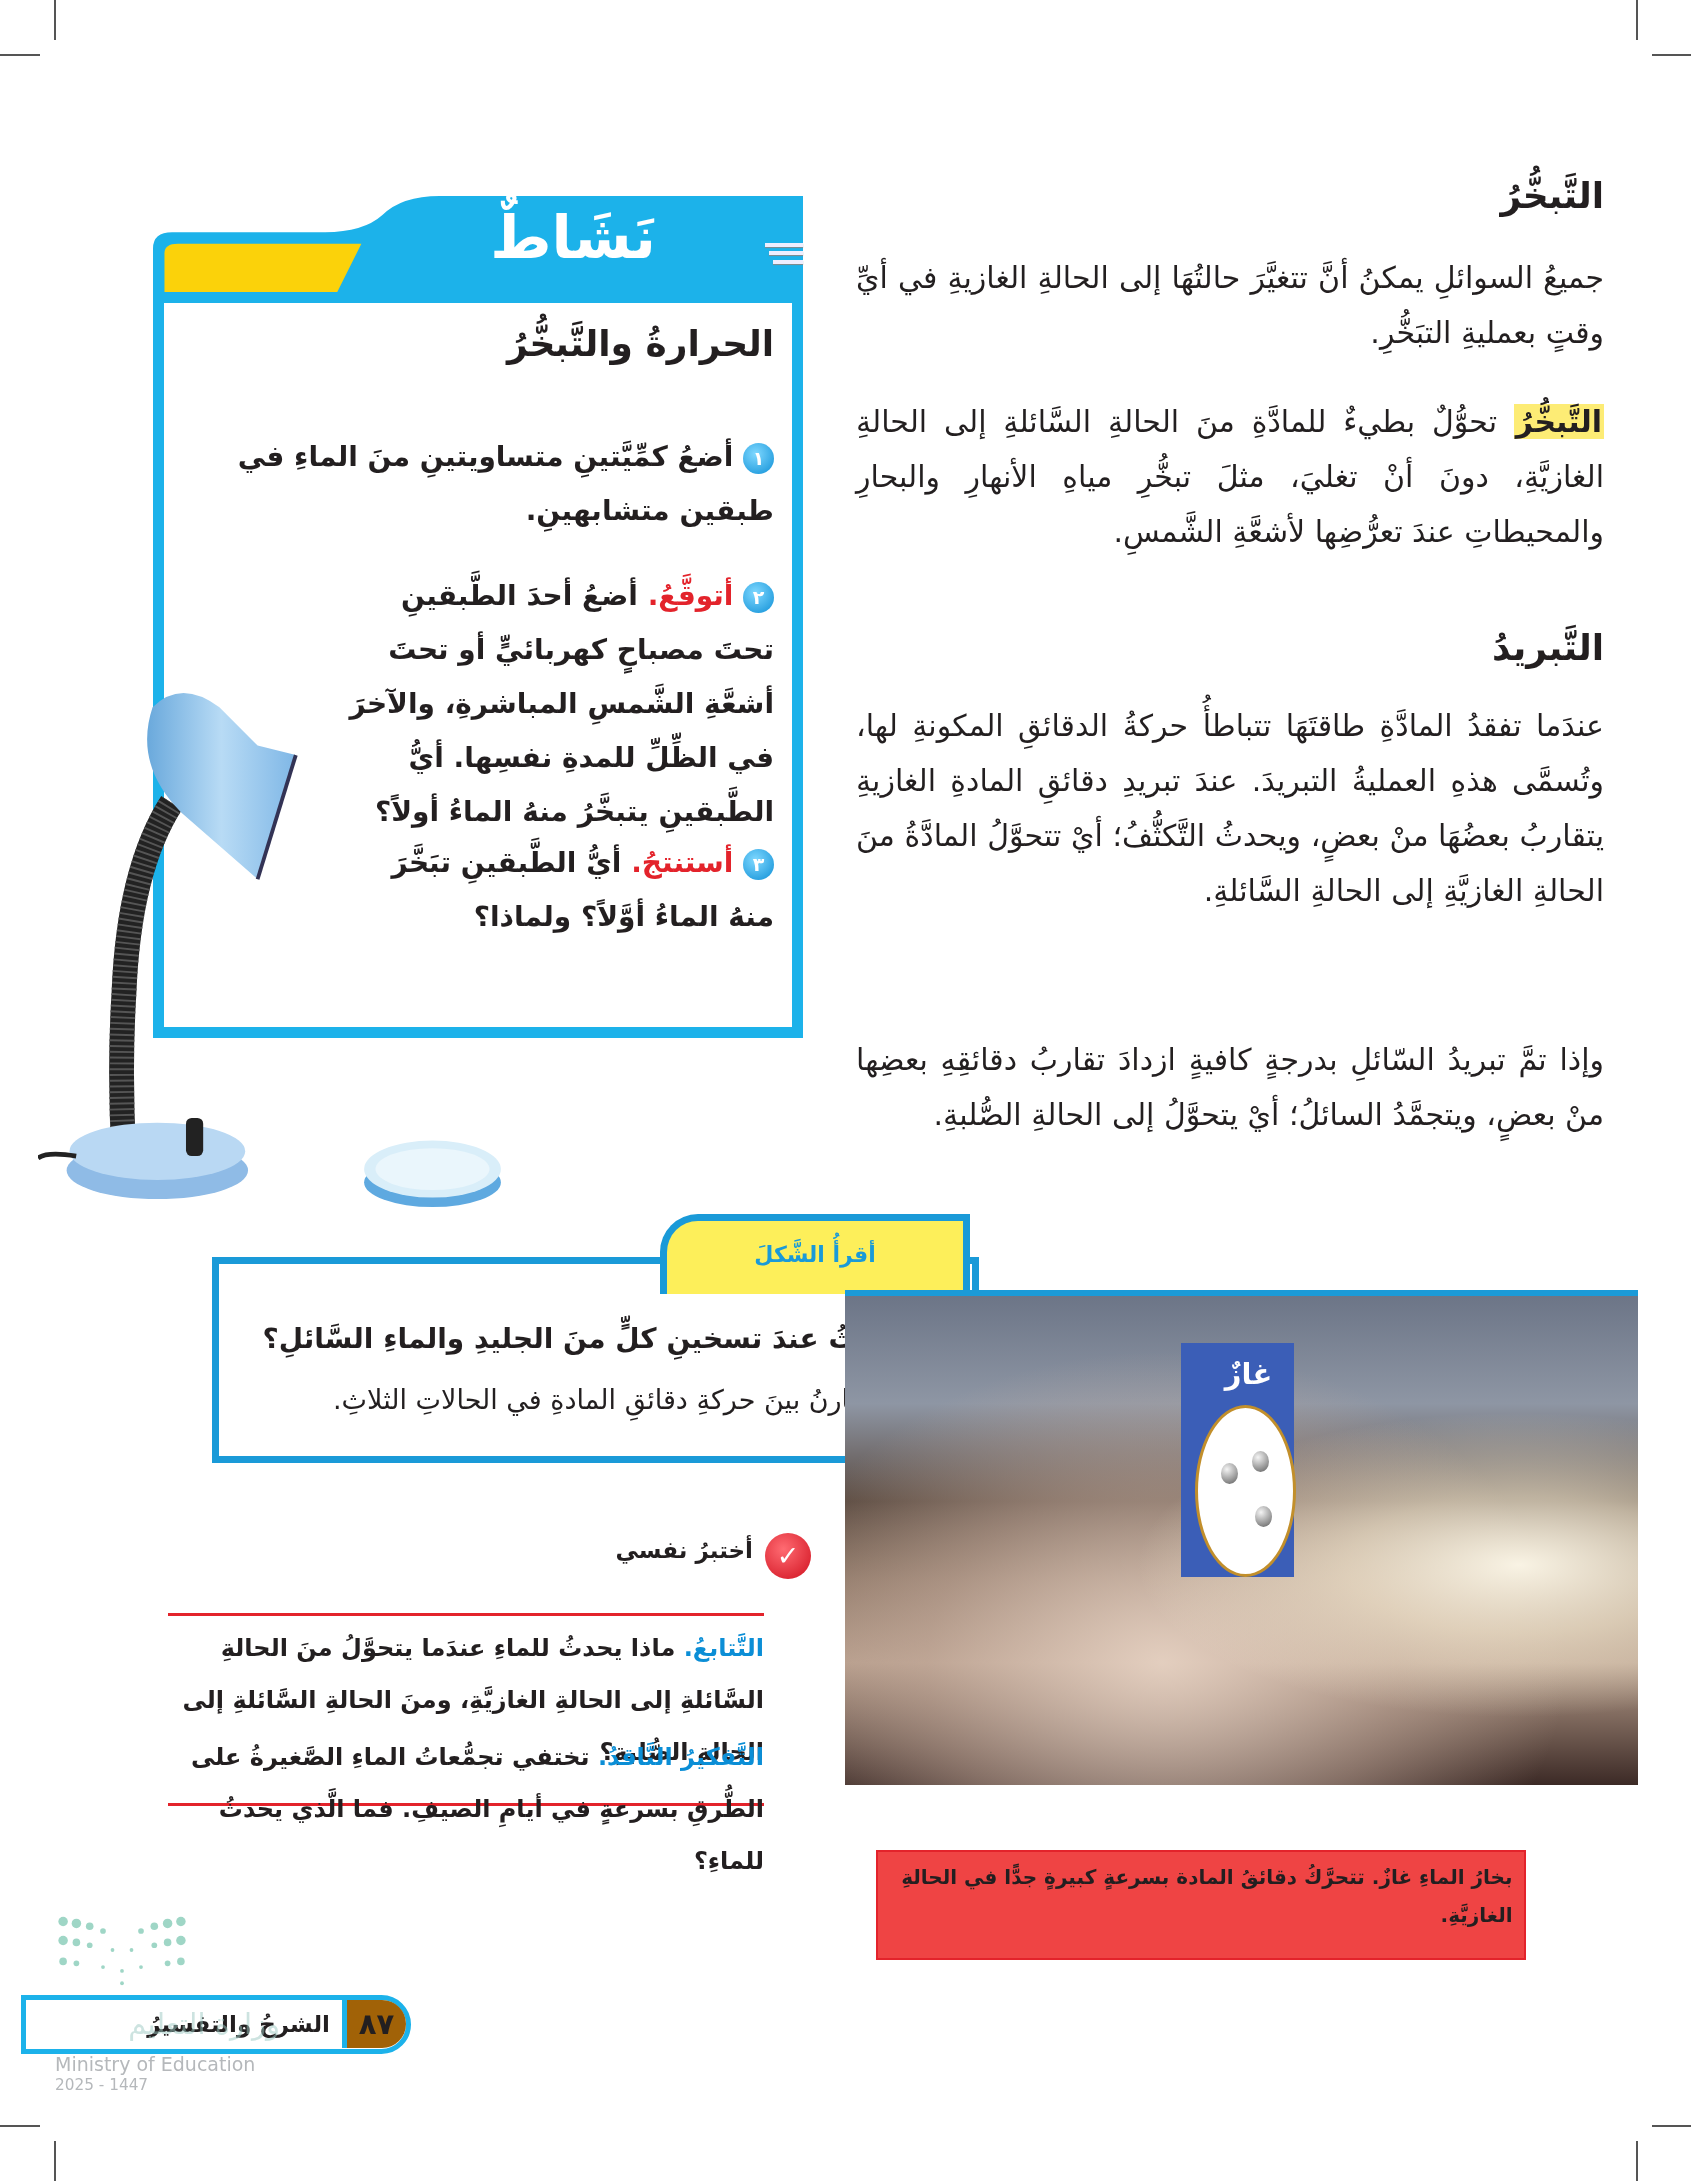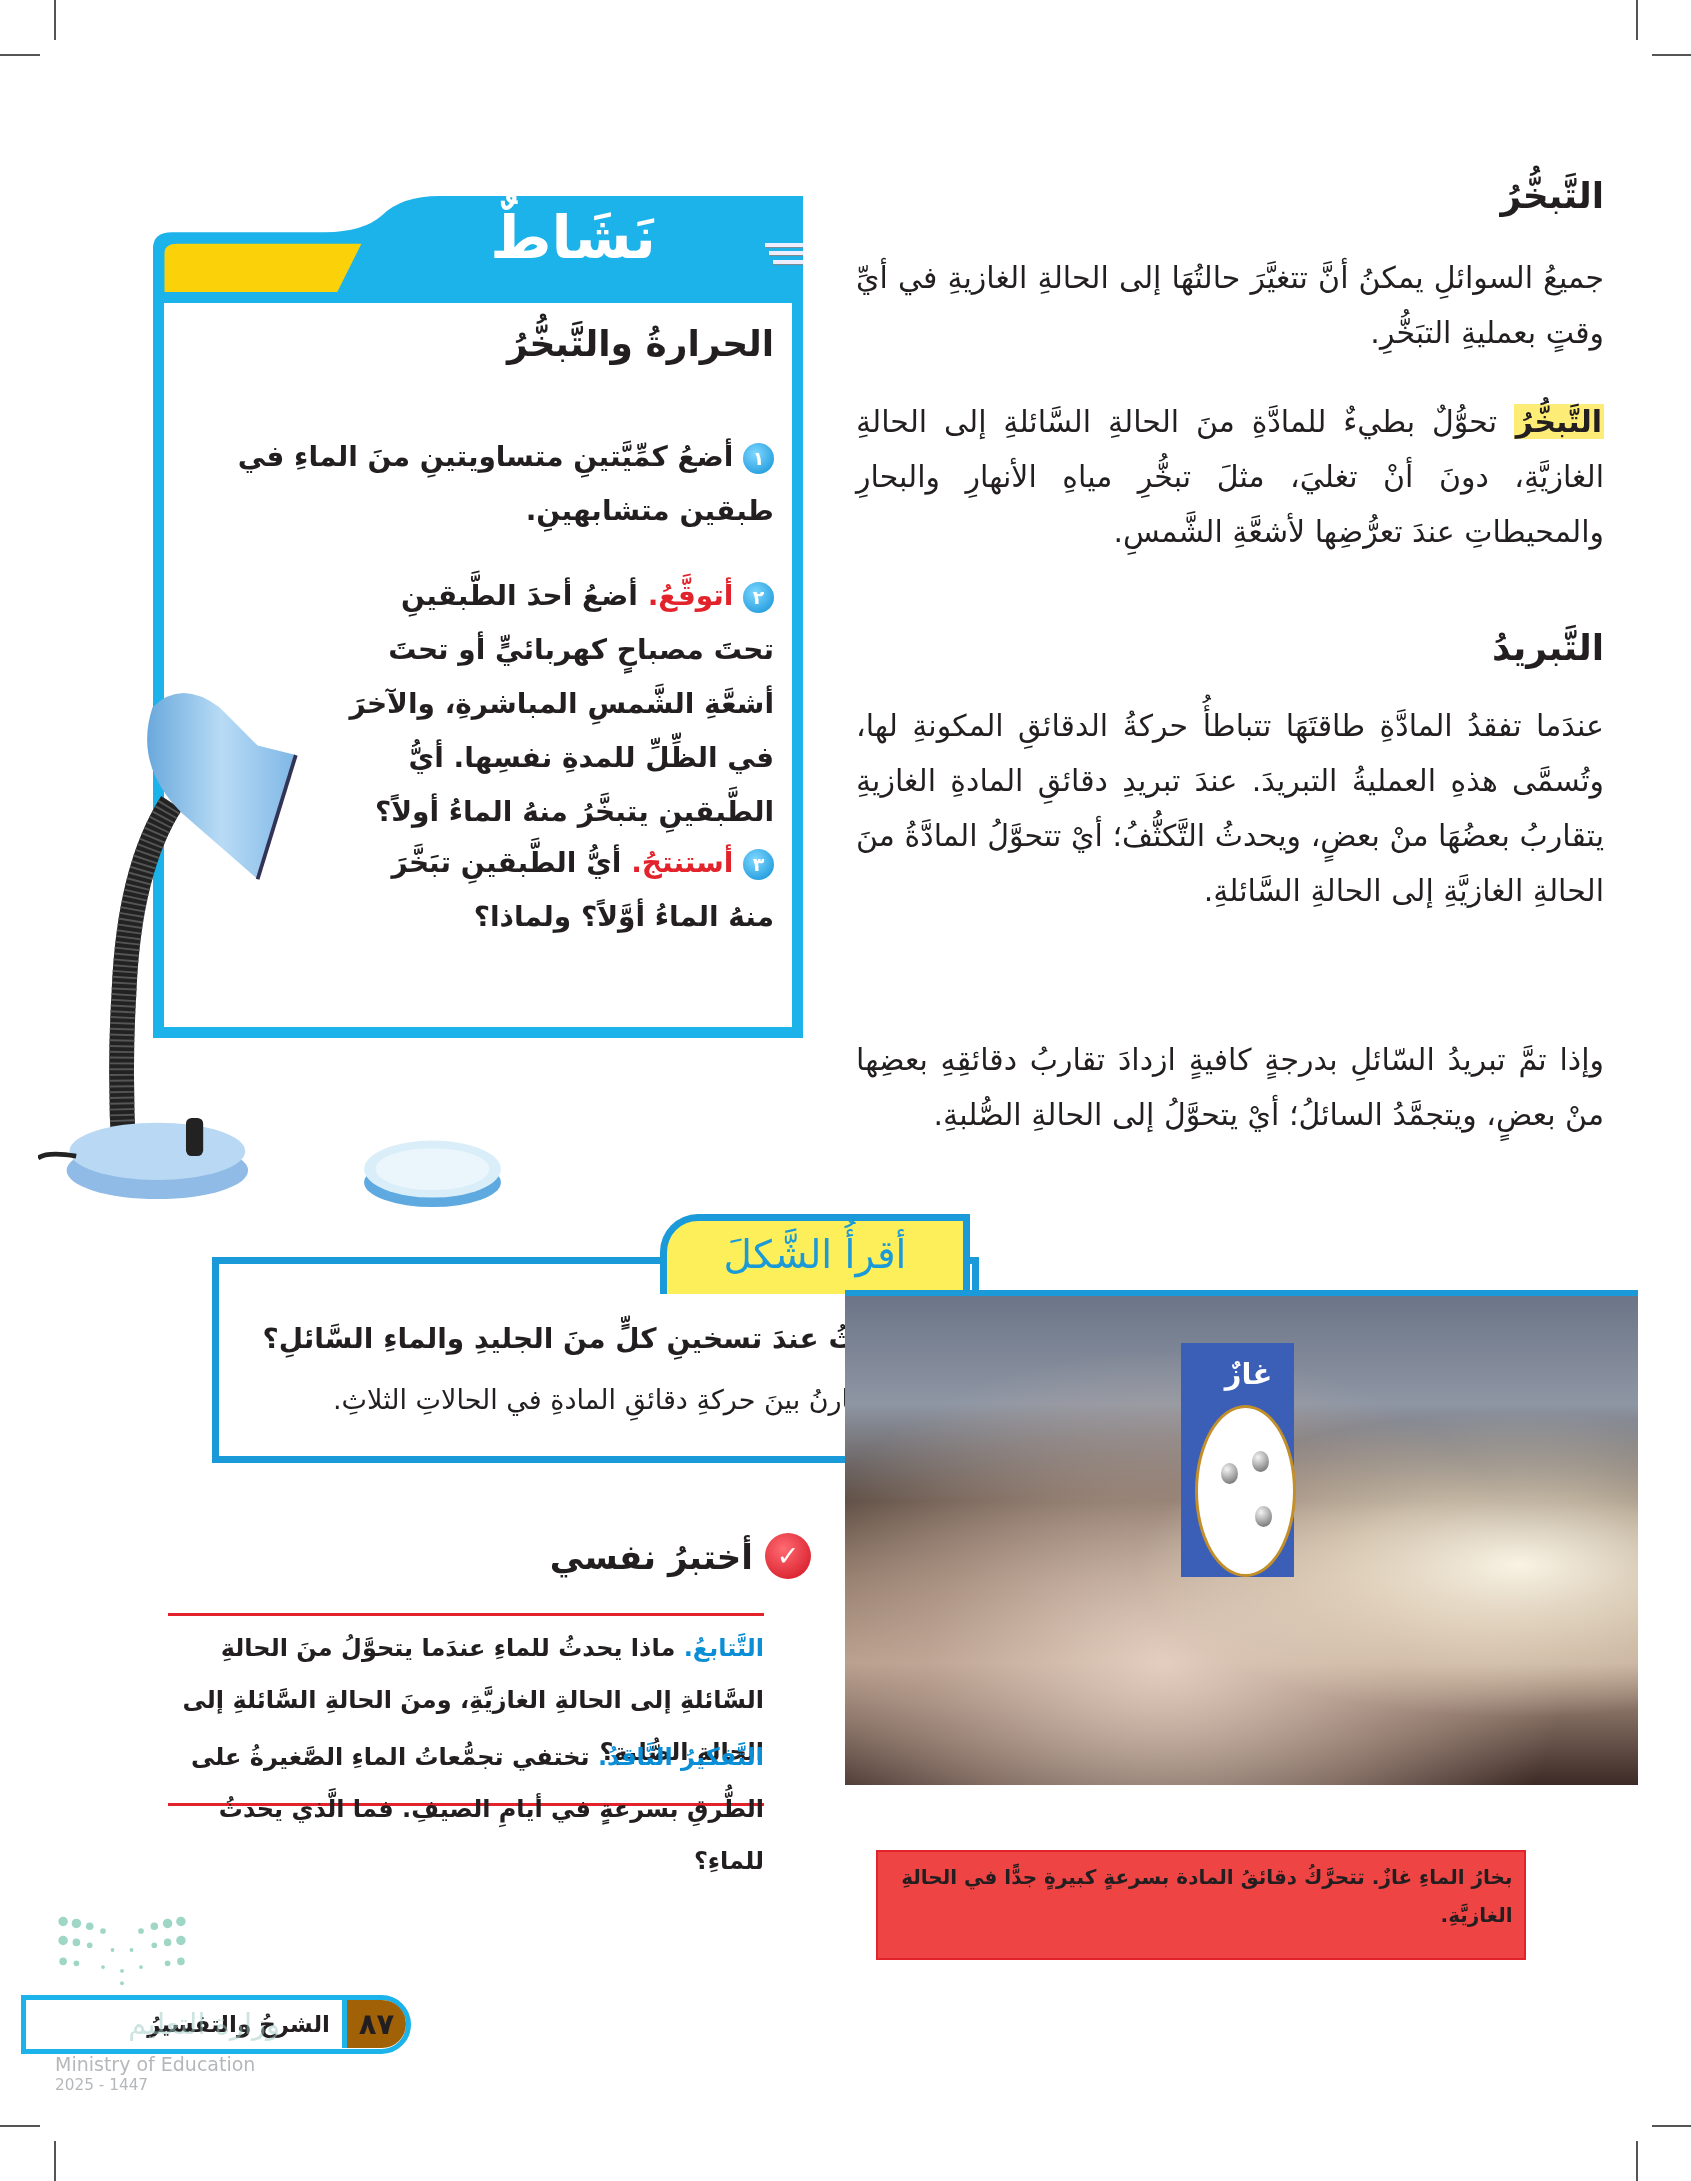--- a/index.html
+++ b/index.html
@@ -45,21 +45,21 @@
   .gas-circle { position: absolute; left: 1195px; top: 1405px; width: 101px; height: 172px;
                 border-radius: 50%; background: #fff; border: 3.8px solid #c28f2b; box-sizing: border-box; }
   .ball { position: absolute; width: 17px; height: 21px; border-radius: 50%;
           background: radial-gradient(circle at 35% 30%, #f4f4f4, #8a8a8a 70%, #555); }
 
   .caption { position: absolute; left: 876px; top: 1850px; width: 650px; height: 110px;
              border: 2.9px solid #e3232b; box-sizing: border-box; background: #ef4444;
              font-weight: bold; font-size: 20px; line-height: 38px; padding: 5.7px 11.5px; }
 
   
-  .test-title { font-weight: bold; font-size: 34px; }
+  .test-title { font-weight: bold; font-size: 23px; }
   .test-line { position: absolute; left: 168px; width: 596px; height: 2.9px; background: #e3232b; }
   .test-text { font-size: 24px; line-height: 52px; font-weight: bold; }
 
   
   .footer { position: absolute; left: 21px; top: 1995px; width: 390px; height: 59px;
             border: 5.7px solid #1cb2ea; border-radius: 0 31px 31px 0; box-sizing: border-box; background: #fff; }
   .pg-num { position: absolute; right: 0; top: 0; width: 59px; height: 48px; background: #a16207;
             border-radius: 0 25px 25px 0; font-weight: bold; font-size: 29px; text-align: center; line-height: 48px; }
   .pg-sep { position: absolute; right: 59px; top: 0; width: 4.8px; height: 48px; background: #1cb2ea; }
   .pg-label { position: absolute; right: 76px; top: 0; height: 48px; line-height: 48px; font-size: 23px; font-weight: bold; }
@@ -131,21 +131,21 @@
 </svg>
 
 <svg class="abs" style="left:361px; top:1133px;" width="143" height="76" viewBox="0 0 150 80">
   <ellipse cx="75" cy="52" rx="72" ry="26" fill="#5ea9e0"></ellipse>
   <ellipse cx="75" cy="38" rx="72" ry="30" fill="#d9eef9"></ellipse>
   <ellipse cx="75" cy="38" rx="60" ry="22" fill="#eaf6fc"></ellipse>
 </svg>
 
 <div class="fig-box"></div>
 <div class="fig-tab">
-  <span style="color:#1a9ad8; font-weight:normal; font-size:39px; line-height:67px; direction:rtl;">أقرأُ الشَّكلَ</span>
+  <span style="color:#1a9ad8; font-weight:bold; font-size:22px; line-height:67px; direction:rtl;">أقرأُ الشَّكلَ</span>
 </div>
 <div class="abs rtl" style="left:229px; top:1322px; width:736px; font-weight:bold; font-size:28px;">ماذا يحدثُ عندَ تسخينِ كلٍّ منَ الجليدِ والماءِ السَّائلِ؟</div>
 <div class="abs rtl" style="left:229px; top:1384px; width:736px; font-size:27px;">
   <span class="blue">إرشادٌ:</span><span> أقارنُ بينَ حركةِ دقائقِ المادةِ في الحالاتِ الثلاثِ.</span>
 </div>
 
 <div class="photo"></div>
 <div class="gas-panel"></div>
 <div class="abs" style="left:1181px; top:1357px; width:135px; text-align:center; color:#fff; font-weight:bold; font-size:29px; direction:rtl;">غازٌ</div>
 <div class="gas-circle"></div>

